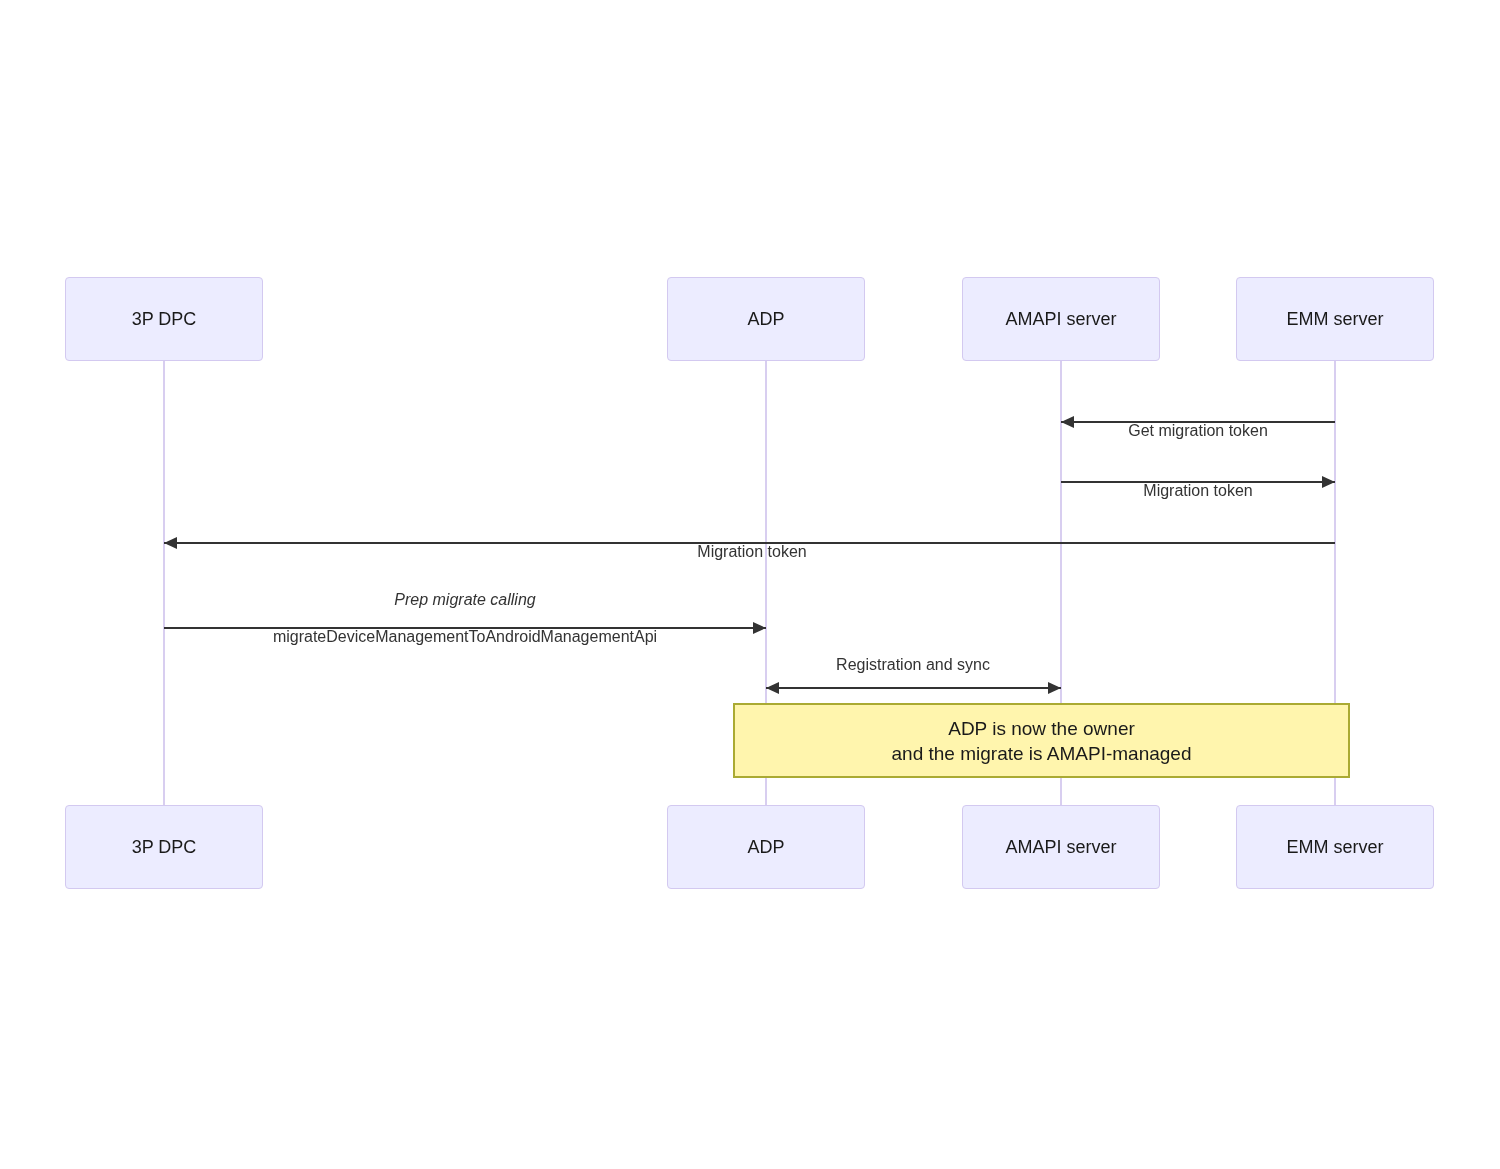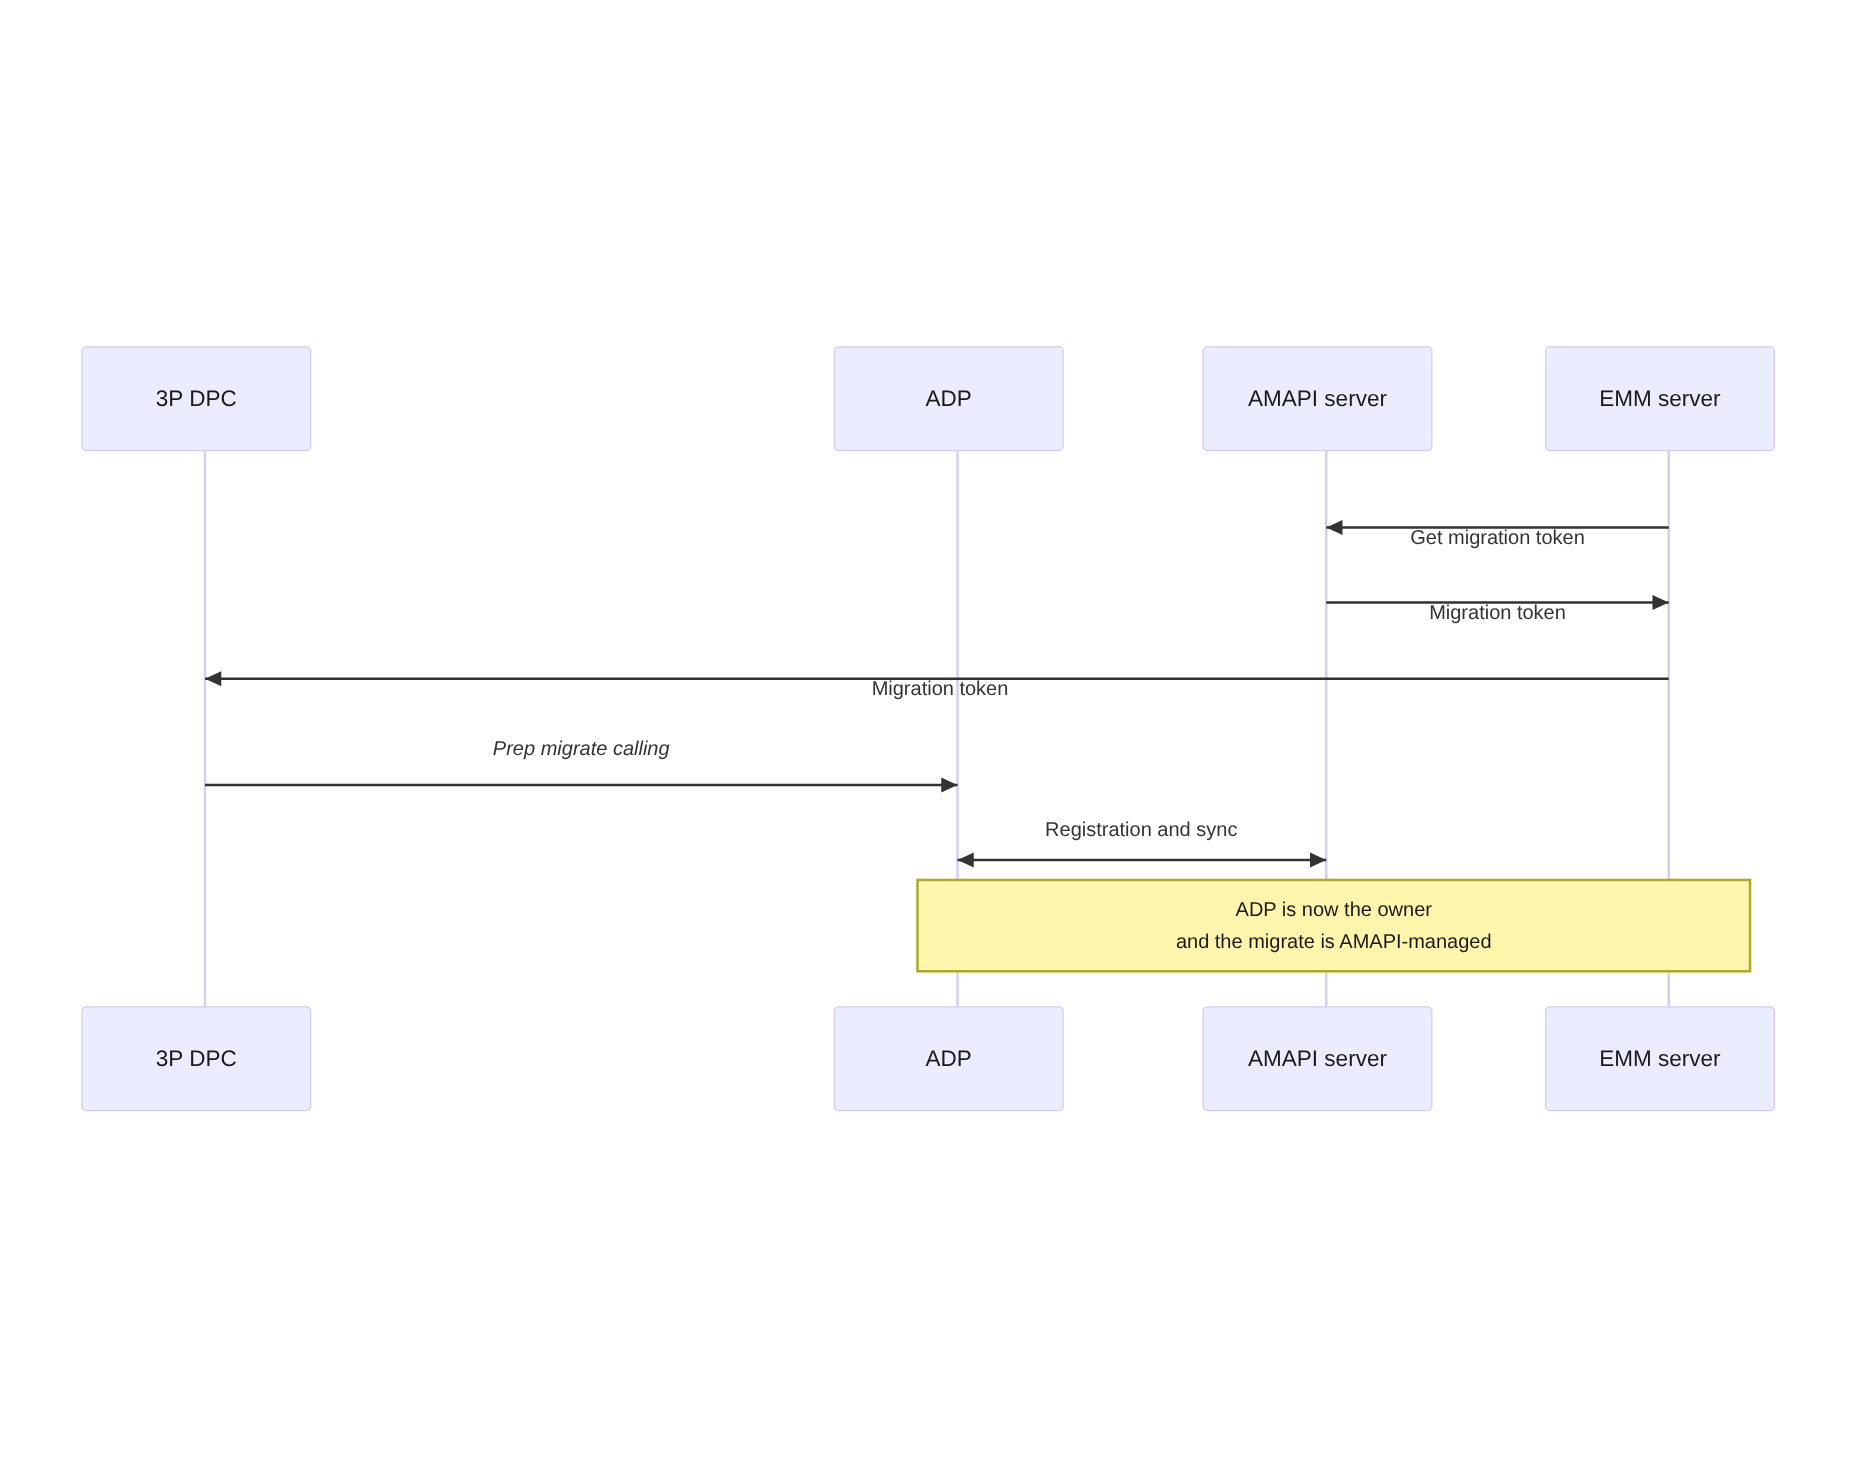--- a/index.html
+++ b/index.html
@@ -6,21 +6,21 @@
   .canvas {
     position: relative;
     width: 1500px;
     height: 1169px;
     background: #ffffff;
     font-family: "Liberation Sans", sans-serif;
     overflow: hidden;
   }
   .actor {
     position: absolute;
-    width: 184px;
+    width: 198px;
     height: 84px;
     background: var(--actor-fill, #ECECFF);
     border: 1px solid var(--actor-border, #d3c9f0);
     border-radius: 4px;
     box-sizing: border-box;
     display: flex;
     align-items: center;
     justify-content: center;
     font-size: 18px;
     color: #1a1a1a;
@@ -50,29 +50,29 @@
     transform: translateX(-50%);
     font-size: 16px;
     color: var(--text, #333333);
     white-space: nowrap;
     line-height: 22px;
     margin-top: 30px;
   }
   .note {
     position: absolute;
     left: 733px; top: 703px;
-    width: 668px; height: 75px;
+    width: 617px; height: 75px;
     box-sizing: border-box;
     background: var(--note-fill, #fff5ad);
     border: 2px solid var(--note-border, #aaaa33);
     display: flex;
     flex-direction: column;
     align-items: center;
     justify-content: center;
-    font-size: 16px;
+    font-size: 19px;
     line-height: 25px;
     color: #1a1a1a;
     text-align: center;
   }
 </style>
 </head>
 <body>
 
 <div class="canvas">
 
@@ -100,20 +100,21 @@
 
   <div class="msg-label" style="left:1198px; top:450px;">Migration token</div>
   <div class="msg-line" style="left:1061px; top:481px; width:274px;"></div>
   <div class="head right" style="left:1322px; top:476px;"></div>
 
   <div class="msg-label" style="left:752px; top:511px;">Migration token</div>
   <div class="msg-line" style="left:164px; top:542px; width:1171px;"></div>
   <div class="head left" style="left:164px; top:537px;"></div>
 
   <div class="msg-label" style="left:465px; top:559px;font-style:italic;">Prep migrate calling</div>
+  <div class="msg-label" style="left:465px; top:596px;">migrateDeviceManagementToAndroidManagementApi</div>
   <div class="msg-line" style="left:164px; top:627px; width:602px;"></div>
   <div class="head right" style="left:753px; top:622px;"></div>
 
   <div class="msg-label" style="left:913px; top:624px;">Registration and sync</div>
   <div class="msg-line" style="left:766px; top:687px; width:295px;"></div>
   <div class="head left" style="left:766px; top:682px;"></div>
   <div class="head right" style="left:1048px; top:682px;"></div>
 
   <div class="note">
     <span>ADP is now the owner</span>

